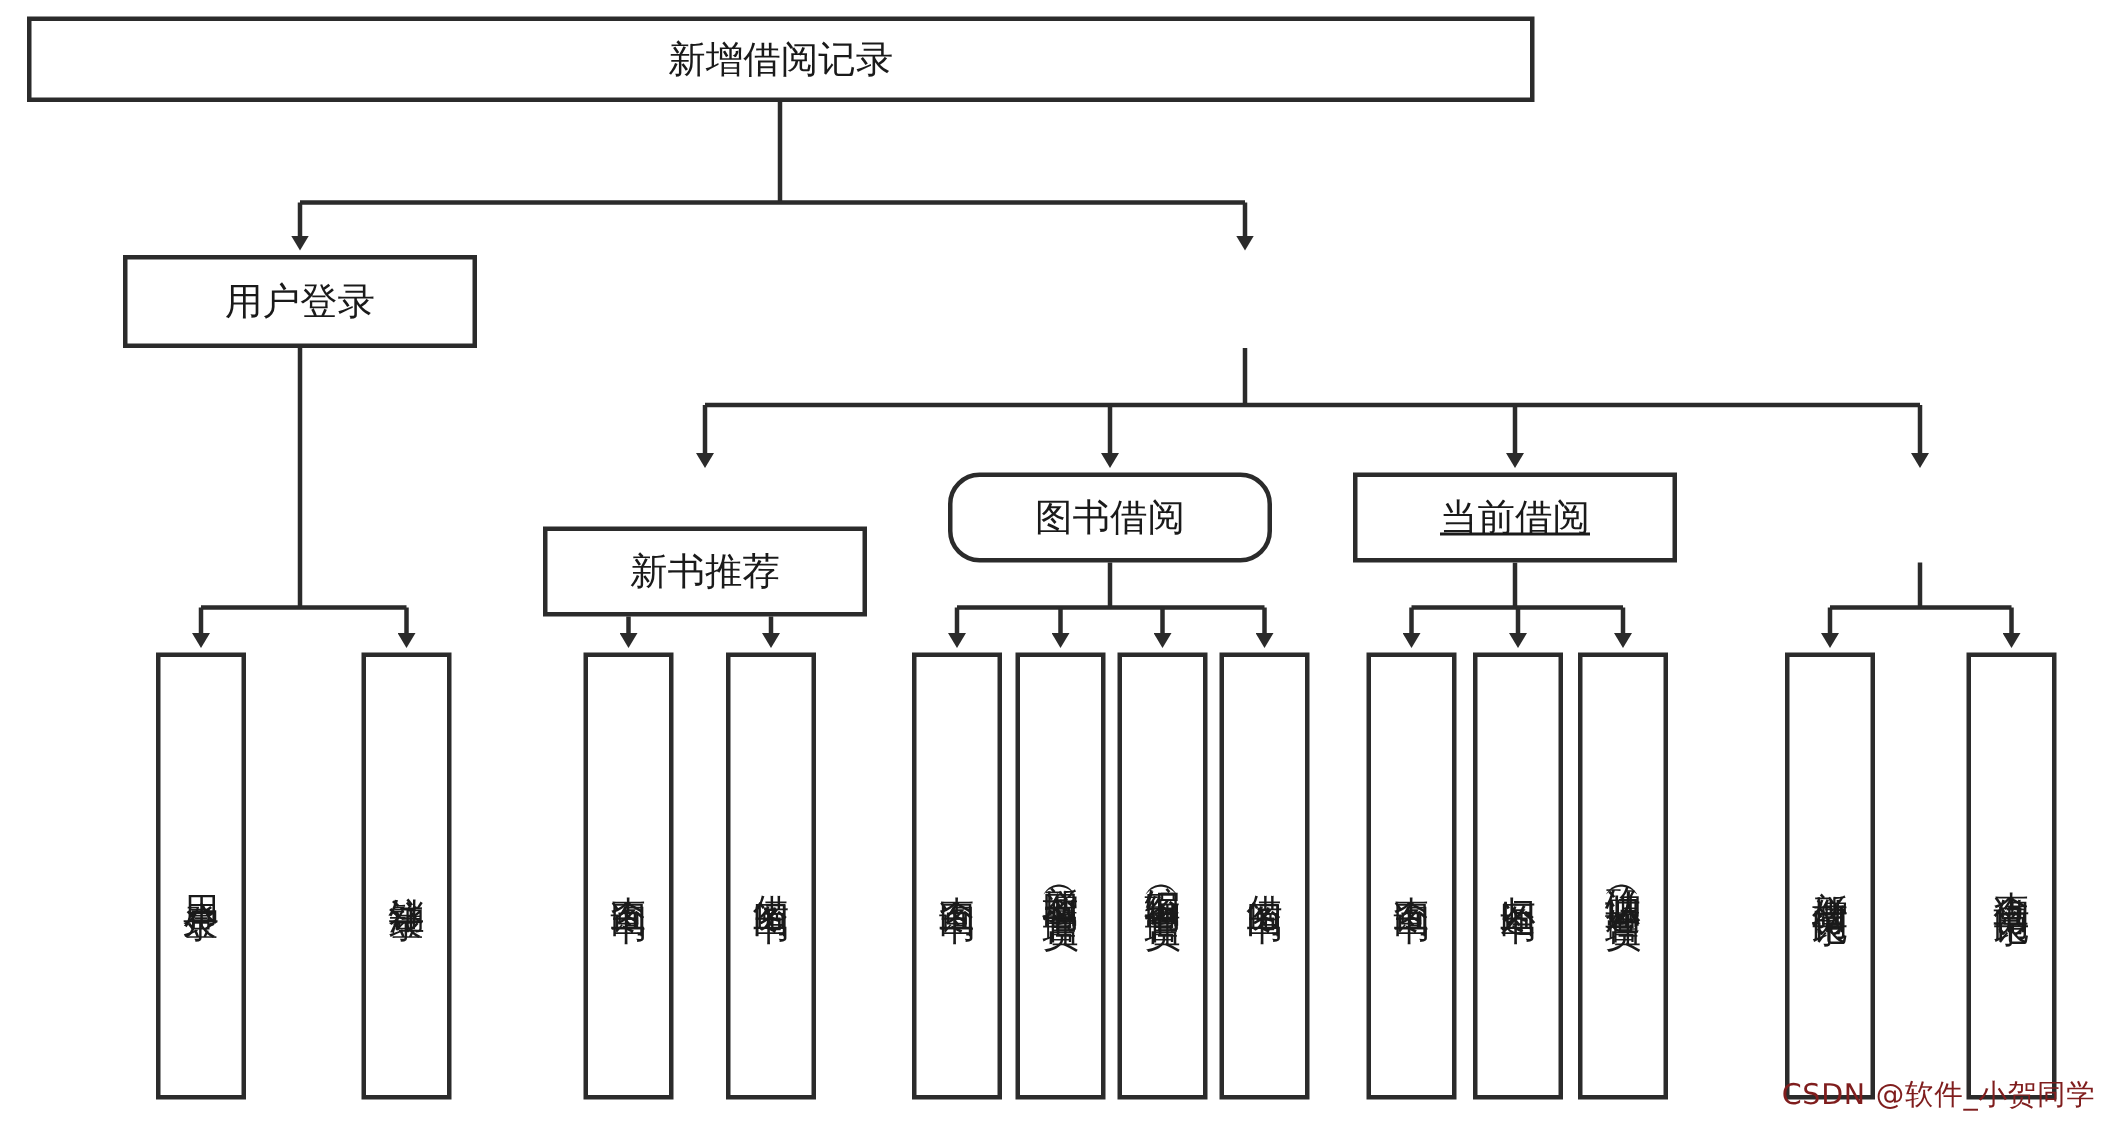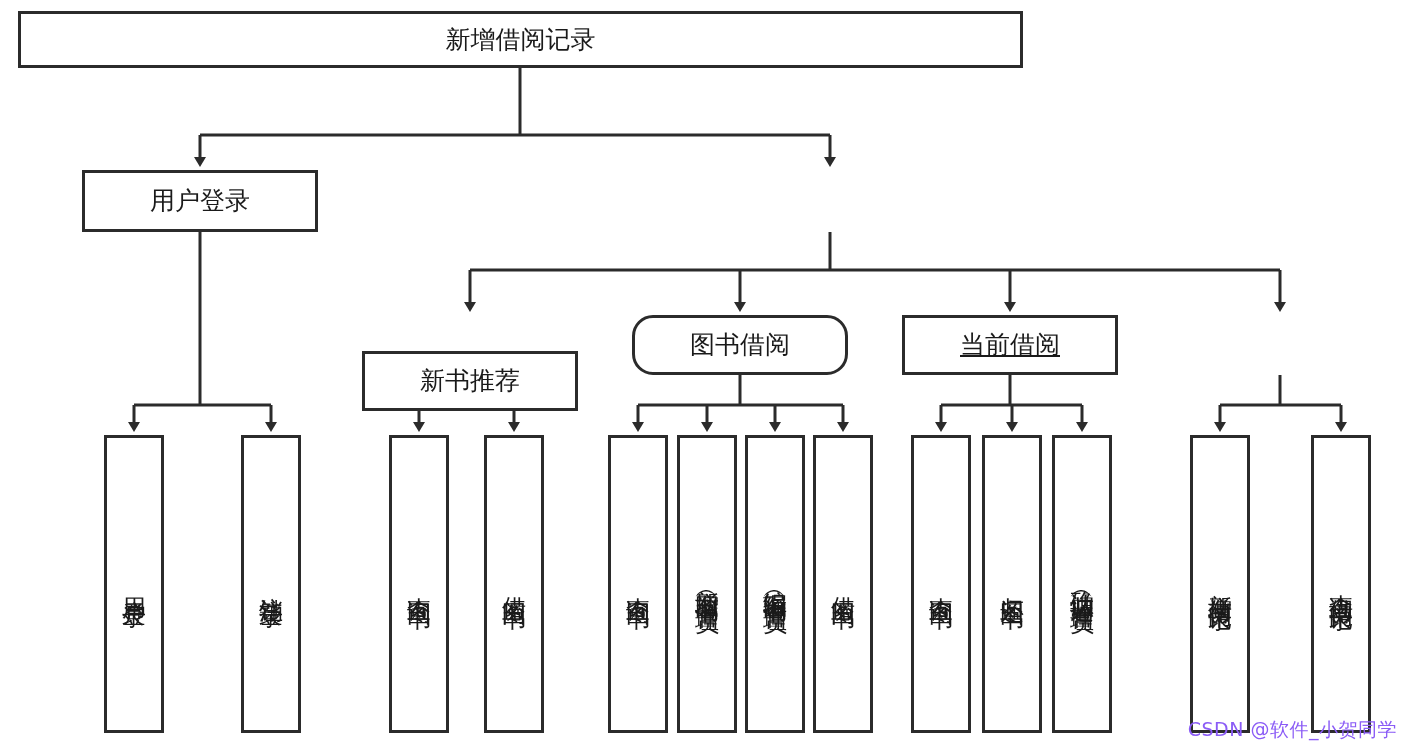--- a/index.html
+++ b/index.html
@@ -55,21 +55,21 @@
     top: 0;
     width: 1405px;
     height: 747px;
     pointer-events: none;
   }
   .watermark {
     position: absolute;
     right: 8px;
     bottom: 4px;
     font-size: 19px;
-    color: #8b5cf6;
+    color: #7f1d1d;
     white-space: nowrap;
     letter-spacing: 0.5px;
   }
 </style>
 </head>
 <body>
 
 <div id="canvas">
 
   <svg class="wires" viewBox="0 0 1405 747" xmlns="http://www.w3.org/2000/svg">

